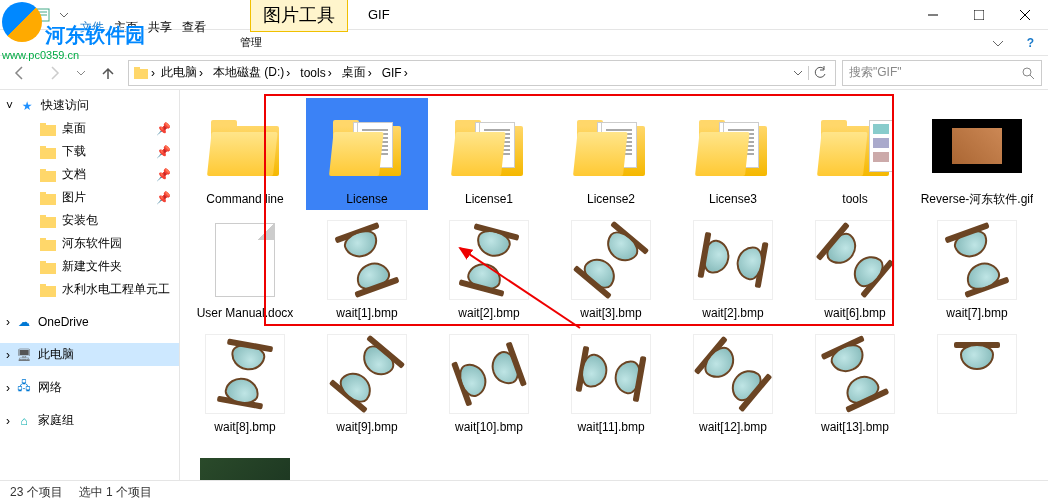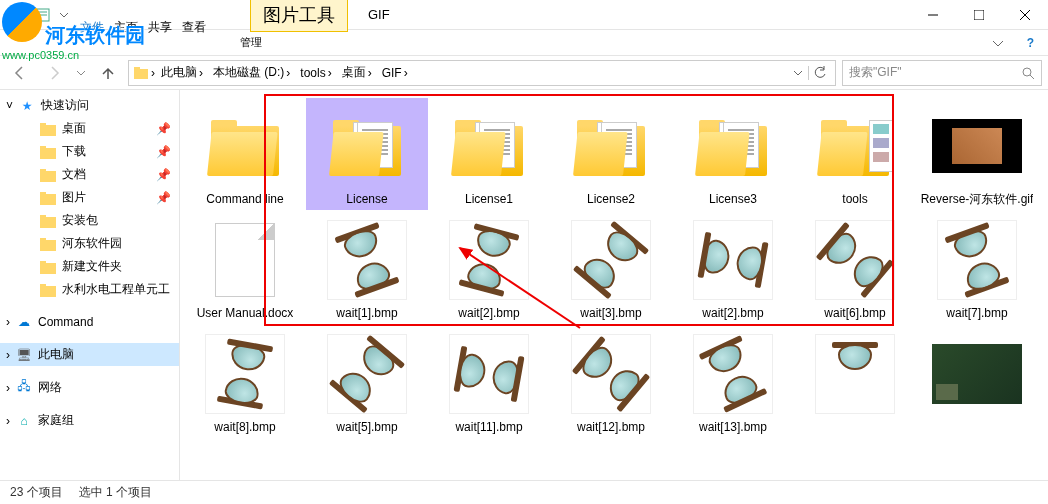--- a/index.html
+++ b/index.html
@@ -32,21 +32,21 @@
 .sidebar { width: 180px; border-right: 1px solid #e5e5e5; overflow: hidden; padding: 4px 0; }
 .side-item { display: flex; align-items: center; padding: 3px 8px 3px 20px; gap: 6px; font-size: 12px; white-space: nowrap; }
 .side-item.selected { background: #cde8ff; }
 .side-item .ico { width: 16px; height: 16px; display: inline-flex; align-items: center; justify-content: center; }
 .side-item.l2 { padding-left: 40px; }
 .side-sep { height: 10px; }
 
 .content { flex: 1; padding: 8px 4px; overflow: hidden; position: relative; }
 .file-grid { display: flex; flex-wrap: wrap; gap: 2px 0; align-content: flex-start; }
 .file-item { width: 122px; display: flex; flex-direction: column; align-items: center; padding: 4px; text-align: center; font-size: 12px; }
-.file-item.selected { background: #c4b5fd; }
+.file-item.selected { background: #3b82f6; }
 .file-item .thumb { width: 100px; height: 88px; display: flex; align-items: center; justify-content: center; margin-bottom: 2px; }
 .file-item .label { line-height: 14px; max-height: 28px; overflow: hidden; word-break: break-all; }
 
 .folder-ico { width: 76px; height: 60px; position: relative; }
 .folder-back { position: absolute; bottom: 0; left: 4px; width: 68px; height: 50px; background: linear-gradient(#ffd76a, #f5b800); border-radius: 2px; }
 .folder-tab { position: absolute; top: 4px; left: 4px; width: 26px; height: 12px; background: #ffd76a; border-radius: 2px 2px 0 0; }
 .folder-front { position: absolute; bottom: 0; left: 0px; width: 66px; height: 44px; background: linear-gradient(#ffe58a, #ffc933); border-radius: 2px; transform: skewX(-6deg); transform-origin: bottom; }
 .folder-doc { position: absolute; top: 6px; left: 28px; width: 36px; height: 46px; background: #fff; border: 1px solid #ccc; }
 .folder-doc::before { content:""; position:absolute; top:6px; left:4px; right:4px; height:2px; background:#aaa; box-shadow: 0 4px 0 #aaa, 0 8px 0 #aaa, 0 12px 0 #aaa, 0 16px 0 #aaa, 0 20px 0 #aaa, 0 24px 0 #aaa; }
 .folder-doc2 { left: 24px; }
@@ -307,21 +307,21 @@
               <rect x="0" y="1" width="6" height="4" fill="#ffd76a"></rect>
             </svg>
           </span>
           <span>水利水电工程单元工</span>
         </div>
       </div>
     <div class="side-sep"></div>
     <div class="side-item">
       <span style="margin-left:-14px;">›</span>
       <span class="ico" style="color:#0078d4;">☁</span>
-      <span>Command</span>
+      <span>OneDrive</span>
     </div>
     <div class="side-sep"></div>
     <div class="side-item selected">
       <span style="margin-left:-14px;">›</span>
       <span class="ico" style="color:#555;">🖥</span>
       <span>此电脑</span>
     </div>
     <div class="side-sep"></div>
     <div class="side-item">
       <span style="margin-left:-14px;">›</span>
@@ -516,21 +516,34 @@
           <div class="thumb">
             <div class="hourglass">
               <div class="hg-shape" style="transform:rotate(-140deg)">
                 <div class="hg-bar-t"></div>
                 <div class="hg-top"></div>
                 <div class="hg-bot"></div>
                 <div class="hg-bar-b"></div>
               </div>
             </div>
           </div>
-          <div class="label">wait[5].bmp</div>
+          <div class="label">wait[9].bmp</div>
+        </div>
+        <div class="file-item">
+          <div class="thumb">
+            <div class="hourglass">
+              <div class="hg-shape" style="transform:rotate(-110deg)">
+                <div class="hg-bar-t"></div>
+                <div class="hg-top"></div>
+                <div class="hg-bot"></div>
+                <div class="hg-bar-b"></div>
+              </div>
+            </div>
+          </div>
+          <div class="label">wait[10].bmp</div>
         </div>
         <div class="file-item">
           <div class="thumb">
             <div class="hourglass">
               <div class="hg-shape" style="transform:rotate(-80deg)">
                 <div class="hg-bar-t"></div>
                 <div class="hg-top"></div>
                 <div class="hg-bot"></div>
                 <div class="hg-bar-b"></div>
               </div>

